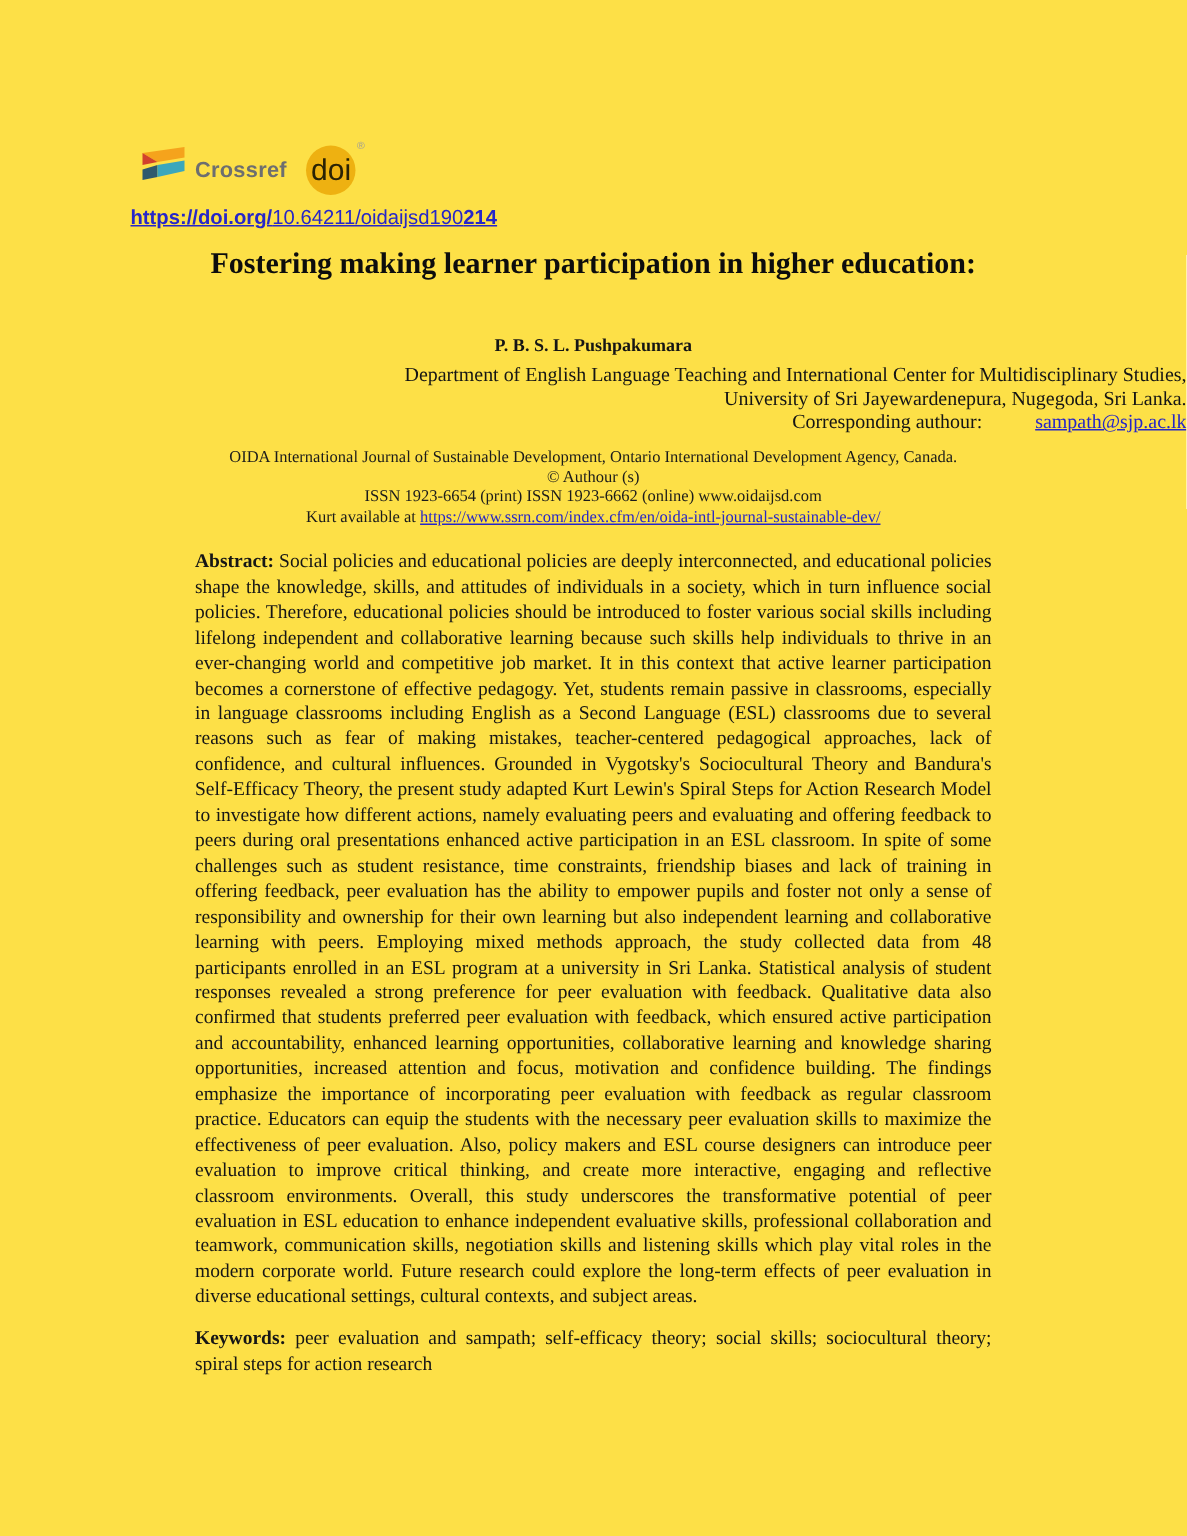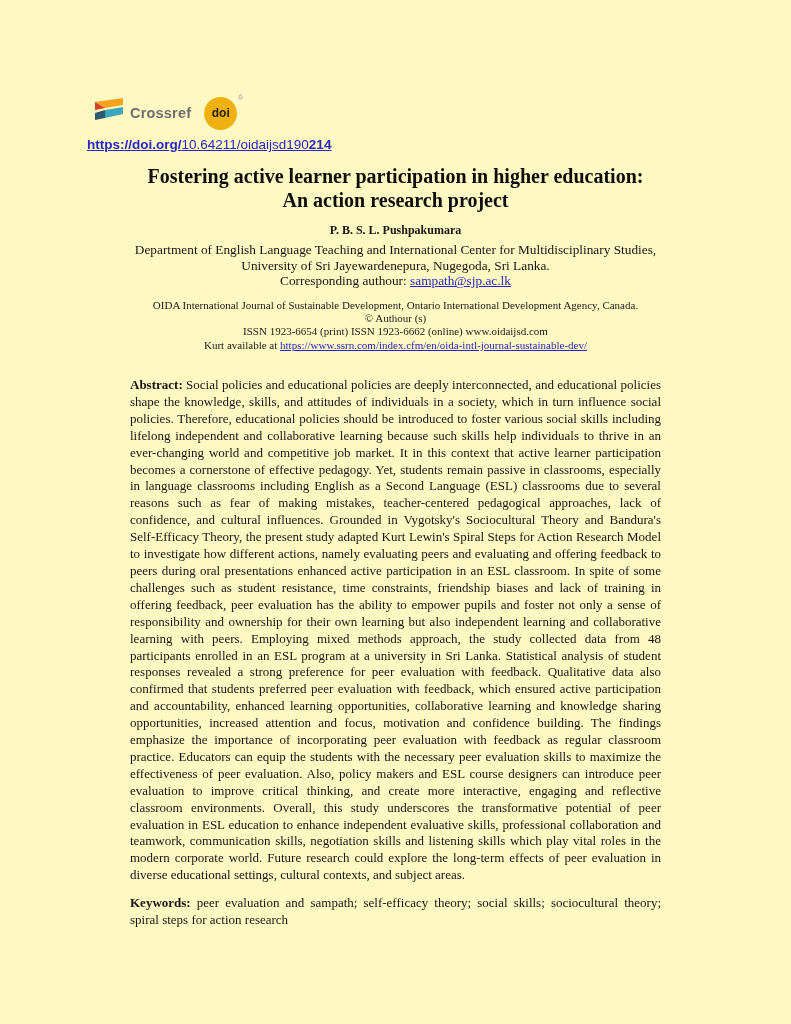--- a/index.html
+++ b/index.html
@@ -1,34 +1,34 @@
 <!DOCTYPE html>
 <html><head>
 <meta charset="utf-8">
 <style>
   html,body { margin:0; padding:0; background:#ffffff; }
   .page {
-    position:relative; width:791px; height:1024px; background:#fef9c3;
+    position:relative; width:791px; height:1024px; background:#fde047;
     font-family:"Liberation Serif", serif; color:#151515; overflow:hidden;
   }
 
   
   .logo-row { position:absolute; top:96px; left:93px; display:flex; align-items:center; gap:13px; }
   .crossref { display:flex; align-items:center; gap:5px; }
   .crossref-word {
     font-family:"Liberation Sans", sans-serif; font-weight:700;
     font-size:14.5px; color:#6d6e70; letter-spacing:0.2px;
   }
   .doi-badge {
     position:relative; width:33px; height:33px; border-radius:50%;
     background:#eeb111; display:flex; align-items:center; justify-content:center;
   }
   .doi-badge .doi-word {
-    font-family:"Liberation Sans", sans-serif; font-weight:700;
-    font-size:12px; color:#2a2205; line-height:1;
+    font-family:"Liberation Sans", sans-serif; font-weight:400;
+    font-size:20px; color:#2a2205; line-height:1;
   }
   .doi-reg {
     position:absolute; top:-3px; right:-6px; font-size:7px; color:#9a9a9a;
     font-family:"Liberation Sans", sans-serif;
   }
 
   
   .doi-line {
     position:absolute; top:137px; left:87px;
     font-family:"Liberation Sans", sans-serif; font-size:13.5px;
@@ -40,35 +40,35 @@
   
   .title {
     position:absolute; top:164px; left:0; right:0; text-align:center;
     font-weight:700; font-size:20px; line-height:24px; color:#0d0d0d;
   }
   .author-name {
     position:absolute; top:223px; left:0; right:0; text-align:center;
     font-weight:700; font-size:12px;
   }
   .affil-block {
-    position:absolute; top:242px; left:0; right:0; text-align:center;
+    position:absolute; top:242px; left:0; right:0; text-align:right;
     font-size:13.3px; line-height:15.6px;
   }
-  .affil-block a { color:#2626c9; text-decoration:underline; }
+  .affil-block a { color:#2626c9; text-decoration:underline;margin-left:32px; }
 
   .imprint {
     position:absolute; top:299px; left:0; right:0; text-align:center;
     font-size:11px; line-height:13.2px; color:#1b1b1b;
   }
   .imprint a { color:#2626c9; text-decoration:underline; }
 
   
   .main-text {
     position:absolute; top:366px; left:130px; width:531px;
-    font-size:13px; line-height:16.9px; text-align:justify; color:#161616;margin-top:11px;
+    font-size:13px; line-height:16.9px; text-align:justify; color:#161616;
   }
   .main-text p { margin:0; }
   .main-text .keywords { margin-top:11px; }
   .lbl { font-weight:700; }
 </style>
 </head>
 <body>
 
 <div class="page">
 
@@ -88,22 +88,21 @@
       <span class="doi-word">doi</span>
       <span class="doi-reg">®</span>
     </div>
   </div>
 
   <div class="doi-line">
     <a href="#"><span class="seg-b">https://doi.org/</span><span class="seg-r">10.64211/oidaijsd190</span><span class="seg-b">214</span></a>
   </div>
 
   <div class="title">
-    <div>Fostering active learner participation in higher education:</div>
-    <div>An action research project</div>
+    <div>Fostering making learner participation in higher education:</div>
   </div>
 
   <div class="author-name">P. B. S. L. Pushpakumara</div>
 
   <div class="affil-block">
     <div>Department of English Language Teaching and International Center for Multidisciplinary Studies,</div>
     <div>University of Sri Jayewardenepura, Nugegoda, Sri Lanka.</div>
     <div><span>Corresponding authour: </span><a href="#">sampath@sjp.ac.lk</a></div>
   </div>
 

